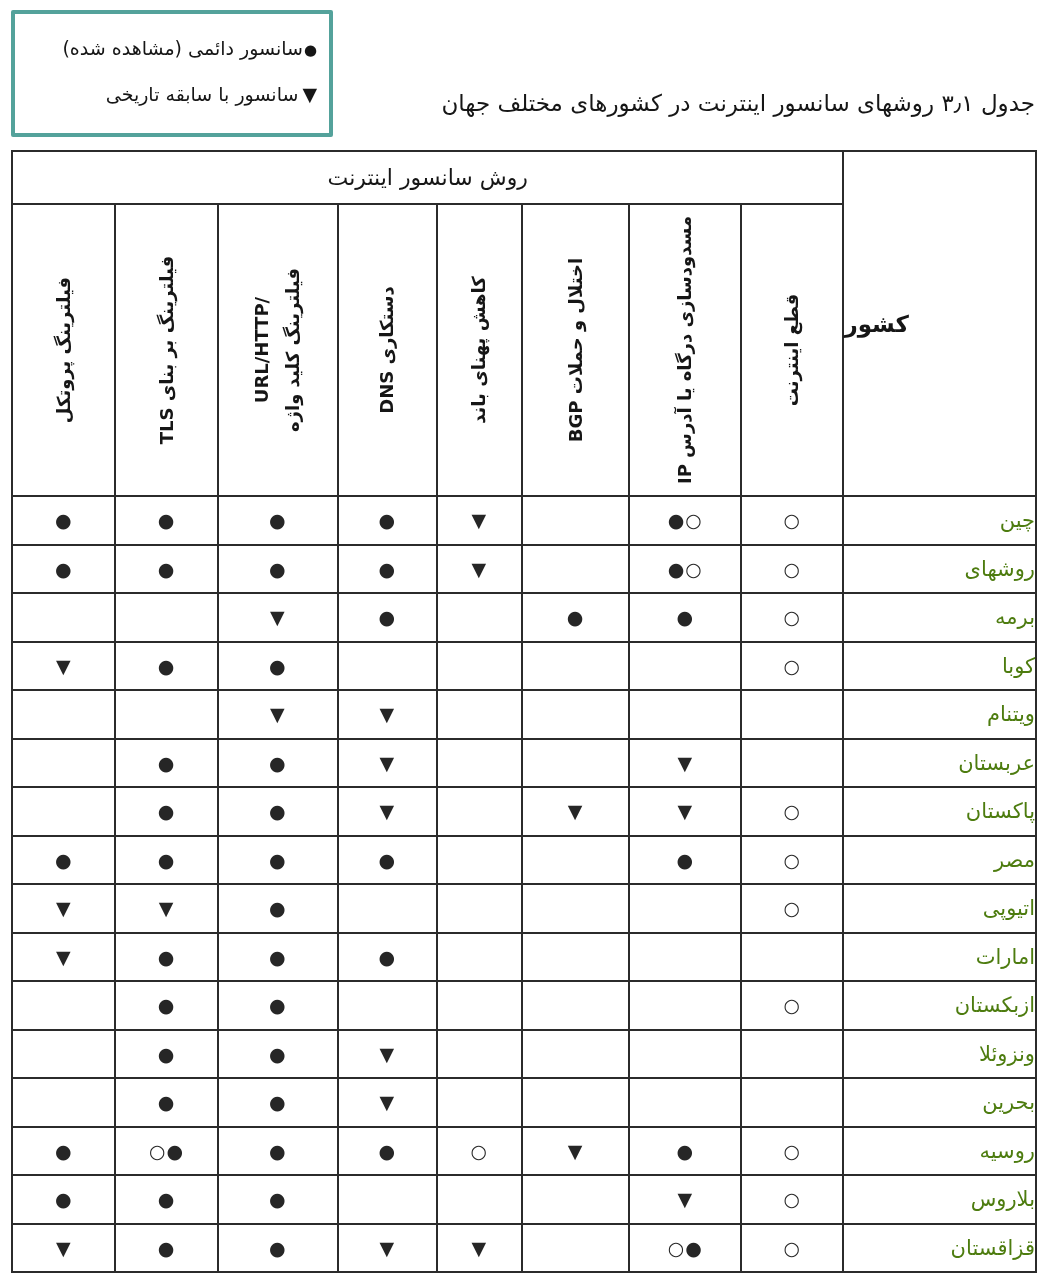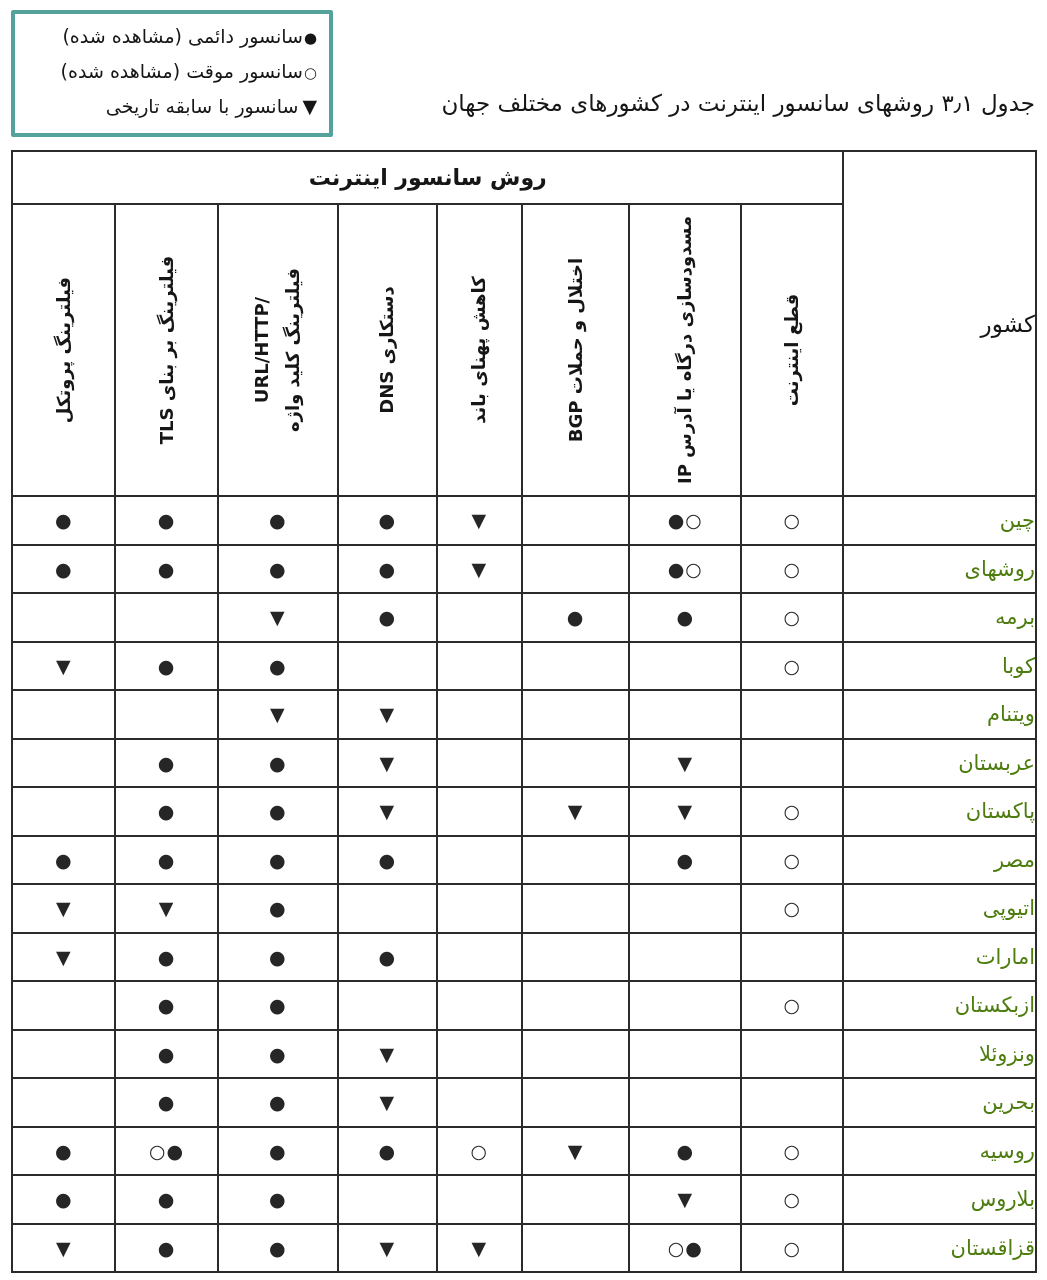--- a/index.html
+++ b/index.html
@@ -38,25 +38,25 @@
     position:absolute;top:150px;left:11px;
     width:1026px;border-collapse:collapse;table-layout:fixed;
     background:#fff;
   }
   table.cens th,table.cens td{
     border:2px solid #2b2b2b;
     padding:0;box-sizing:border-box;
   }
   .group-th{
     height:53px;text-align:center;vertical-align:middle;
-    font-size:22px;font-weight:bold;direction:rtl;color:#161616;
+    font-size:22px;font-weight:normal;direction:rtl;color:#161616;
   }
   .country-th{
-    text-align:right;vertical-align:middle;
-    font-size:23px;font-weight:normal;direction:rtl;color:#161616;
+    text-align:left;vertical-align:middle;
+    font-size:23px;font-weight:bold;direction:rtl;color:#161616;
   }
   .method-th{height:292px;position:relative;}
   .rot{
     position:absolute;left:50%;top:50%;
     transform:translate(-50%,-50%) rotate(-90deg);
     display:flex;flex-direction:column;align-items:center;gap:10px;
   }
   .rot-line{
     white-space:nowrap;unicode-bidi:plaintext;
     font-size:18px;font-weight:bold;line-height:1.15;
@@ -71,21 +71,20 @@
   td.country-cell{
     direction:rtl;text-align:right;vertical-align:middle;
     padding-right:20px;font-size:21px;color:#4d7c0f;
   }
 </style>
 </head>
 <body>
 
 <div class="legend-box" id="legend-box">
     <div class="legend-line"><span class="legend-symbol">●</span><span>سانسور دائمی (مشاهده شده)</span></div>
-    <div class="legend-line"><span class="legend-symbol">○</span><span>سانسور موقت (مشاهده شده)</span></div>
     <div class="legend-line"><span class="legend-symbol tri">▼</span><span>سانسور با سابقه تاریخی</span></div>
   </div>
 
 <div class="page-title">جدول ۳٫۱ روشهای سانسور اینترنت در کشورهای مختلف جهان</div>
 
 <table class="cens">
   <colgroup>
     <col style="width:10.1%">
     <col style="width:10.0%">
     <col style="width:11.7%">

